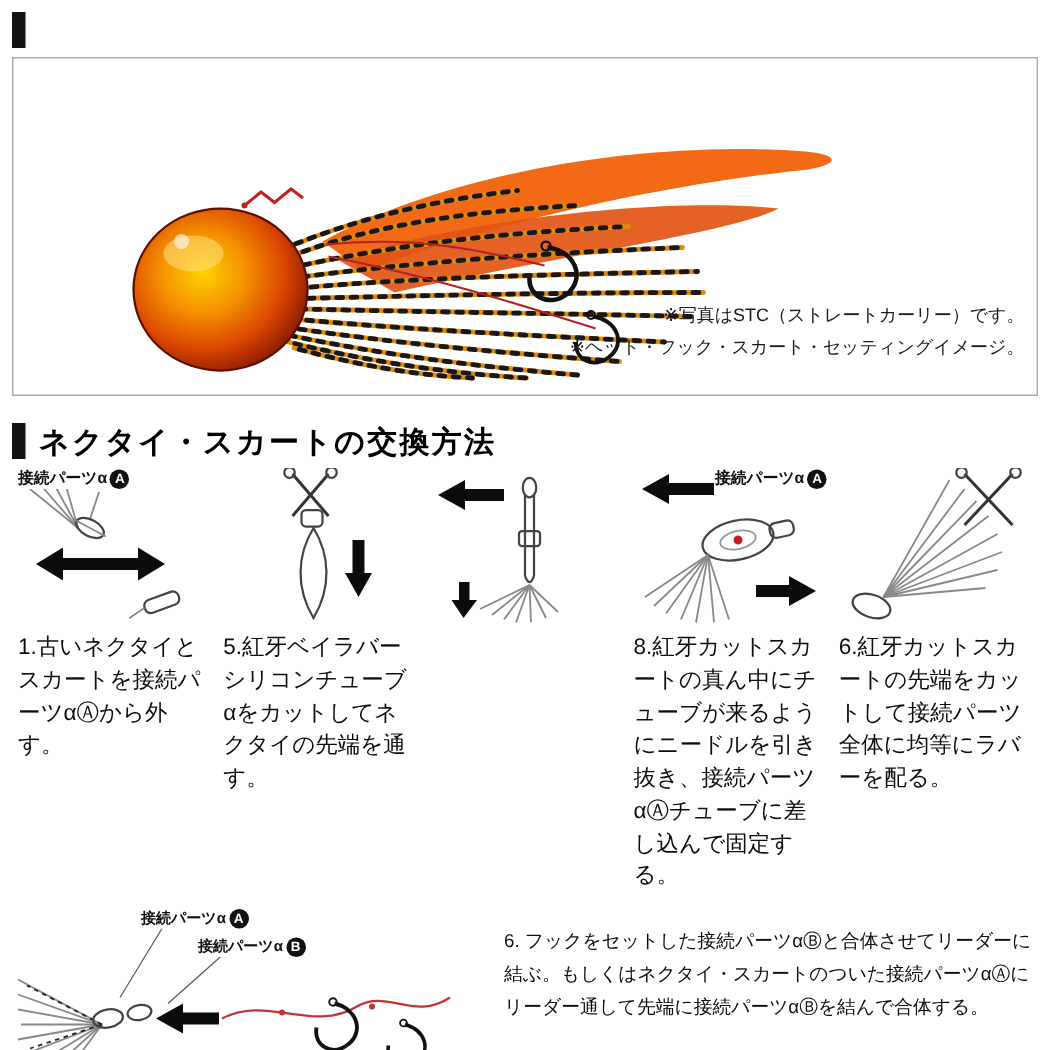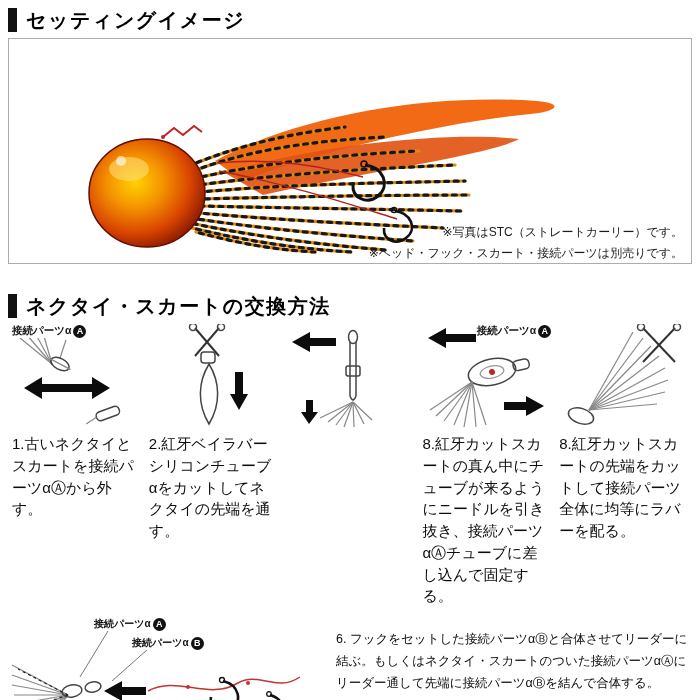--- a/index.html
+++ b/index.html
@@ -6,23 +6,23 @@
   html,body{background:#fff}
   body{font-family:"Liberation Sans","DejaVu Sans",sans-serif;color:#111}
   .page{width:700px;height:700px;background:#fff;overflow:hidden;padding:6px 8px 0;position:relative}
 
   .section-header{display:flex;align-items:center;gap:9px;height:28px;margin-bottom:4px}
   .marker{width:9px;height:24px;background:#111;flex:none}
   .section-title{font-size:20px;font-weight:bold;letter-spacing:1.5px;color:#000}
 
   .photo-box{border:1px solid #adadad;height:226px;position:relative;background:#fff}
   .lure-wrap{position:absolute;left:58px;top:6px}
-  .captions{position:absolute;right:8px;bottom:0;text-align:right;font-size:12px;line-height:1.7;color:#1a1a1a}
-
-  .header2{margin-top:28px}
+  .captions{position:absolute;right:8px;bottom:22px;text-align:right;font-size:12px;line-height:1.7;color:#1a1a1a}
+
+  .header2{margin-top:16px}
 
   .steps{display:flex;margin-top:4px}
   .step{width:137px;padding:0 4px}
   .illus{position:relative;height:104px}
   .illus svg{display:block}
   .step-label{position:absolute;top:0;left:0;z-index:2;font-size:10.5px;font-weight:bold;display:flex;align-items:center;gap:2px;white-space:nowrap;background:#fff}
   .step-label.right{left:auto;right:0}
   .badge{display:inline-flex;align-items:center;justify-content:center;width:13px;height:13px;border-radius:50%;background:#111;color:#fff;font-size:9px;font-weight:bold;line-height:1}
   .step-text{font-size:15px;line-height:1.45;margin-top:5px;color:#0d0d0d}
 
@@ -40,21 +40,20 @@
   .strand-o{fill:none;stroke:#e08a10;stroke-width:3.2;stroke-linecap:round}
   .strand-b{fill:none;stroke:#181818;stroke-width:3.2;stroke-linecap:round;stroke-dasharray:4 5.5}
 </style>
 </head>
 <body>
 
 <div class="page">
 
   <div class="section-header">
     <span class="marker"></span>
-    <span class="section-title">セッティングイメージ</span>
   </div>
 
   <div class="photo-box">
     <div class="lure-wrap">
       <svg width="520" height="212" viewBox="0 0 520 212">
         <defs>
           <radialGradient id="headg" cx="40%" cy="40%" r="68%">
             <stop offset="0%" stop-color="#ffd200"></stop>
             <stop offset="35%" stop-color="#f59300"></stop>
             <stop offset="70%" stop-color="#d84400"></stop>
@@ -110,21 +109,21 @@
         <g>
           <path d="M298,120 c18,2 26,20 13,31 c-11,9 -26,2 -25,-11" stroke="#111" stroke-width="3" fill="none"></path>
           <circle cx="297" cy="119" r="3" stroke="#111" fill="none" stroke-width="1.5"></circle>
           <path d="M328,166 c16,2 23,18 11,27 c-10,8 -23,2 -22,-10" stroke="#111" stroke-width="2.6" fill="none"></path>
           <circle cx="327" cy="165" r="2.6" stroke="#111" fill="none" stroke-width="1.4"></circle>
         </g>
       </svg>
     </div>
     <div class="captions">
       <div>※写真はSTC（ストレートカーリー）です。</div>
-      <div>※ヘッド・フック・スカート・接続パーツは別売りです。</div>
+      <div>※ヘッド・フック・スカート・セッティングイメージ。</div>
     </div>
   </div>
 
   <div class="section-header header2">
     <span class="marker"></span>
     <span class="section-title">ネクタイ・スカートの交換方法</span>
   </div>
 
   <div class="steps">
 
@@ -163,21 +162,21 @@
             <line x1="46" y1="4" x2="70" y2="32" stroke="#333" stroke-width="2"></line>
             <line x1="70" y1="4" x2="46" y2="32" stroke="#333" stroke-width="2"></line>
             <circle cx="44" cy="3" r="3.5" class="ink"></circle>
             <circle cx="72" cy="3" r="3.5" class="ink"></circle>
           </g>
           <rect x="52" y="28" width="14" height="11" rx="3" fill="#fff" class="ink"></rect>
           <path d="M60,40 C49,58 48,80 60,100 C72,80 71,58 60,40 Z" fill="#f2f2f2" class="ink"></path>
           <polygon class="blk" points="86,48 94,48 94,70 99,70 90,86 81,70 86,70"></polygon>
         </svg>
       </div>
-      <p class="step-text">2.紅牙ベイラバーシリコンチューブαをカットしてネクタイの先端を通す。</p>
+      <p class="step-text">5.紅牙ベイラバーシリコンチューブαをカットしてネクタイの先端を通す。</p>
     </div>
 
     <div class="step">
       <div class="illus">
         <svg width="128" height="104" viewBox="0 0 128 104">
           <polygon class="blk" points="6,18 24,8 24,14 50,14 50,22 24,22 24,28"></polygon>
           <g>
             <ellipse cx="67" cy="13" rx="4.5" ry="6.5" class="ink"></ellipse>
             <line x1="64" y1="18" x2="64" y2="72" class="ink"></line>
             <line x1="70" y1="18" x2="70" y2="72" class="ink"></line>
@@ -244,21 +243,21 @@
             <line x1="30" y1="86" x2="98" y2="80" class="thin"></line>
           </g>
           <g>
             <line x1="84" y1="4" x2="116" y2="38" stroke="#333" stroke-width="2"></line>
             <line x1="116" y1="4" x2="84" y2="38" stroke="#333" stroke-width="2"></line>
             <circle cx="82" cy="3" r="3.5" class="ink"></circle>
             <circle cx="118" cy="3" r="3.5" class="ink"></circle>
           </g>
         </svg>
       </div>
-      <p class="step-text">8.紅牙カットスカートの先端をカットして接続パーツ全体に均等にラバーを配る。</p>
+      <p class="step-text">6.紅牙カットスカートの先端をカットして接続パーツ全体に均等にラバーを配る。</p>
     </div>
 
   </div>
 
   <div class="step6">
     <div class="step6-diagram">
       <div class="s6-label a">
         <span>接続パーツα</span>
           <span class="badge">A</span>
       </div>

